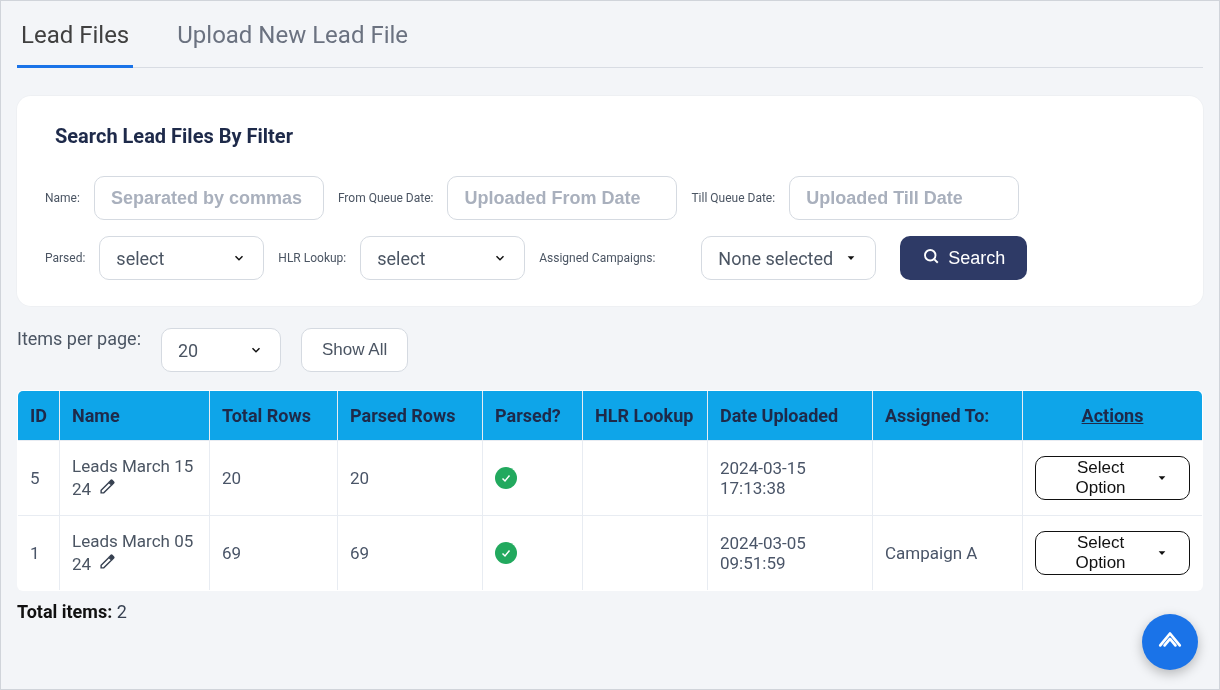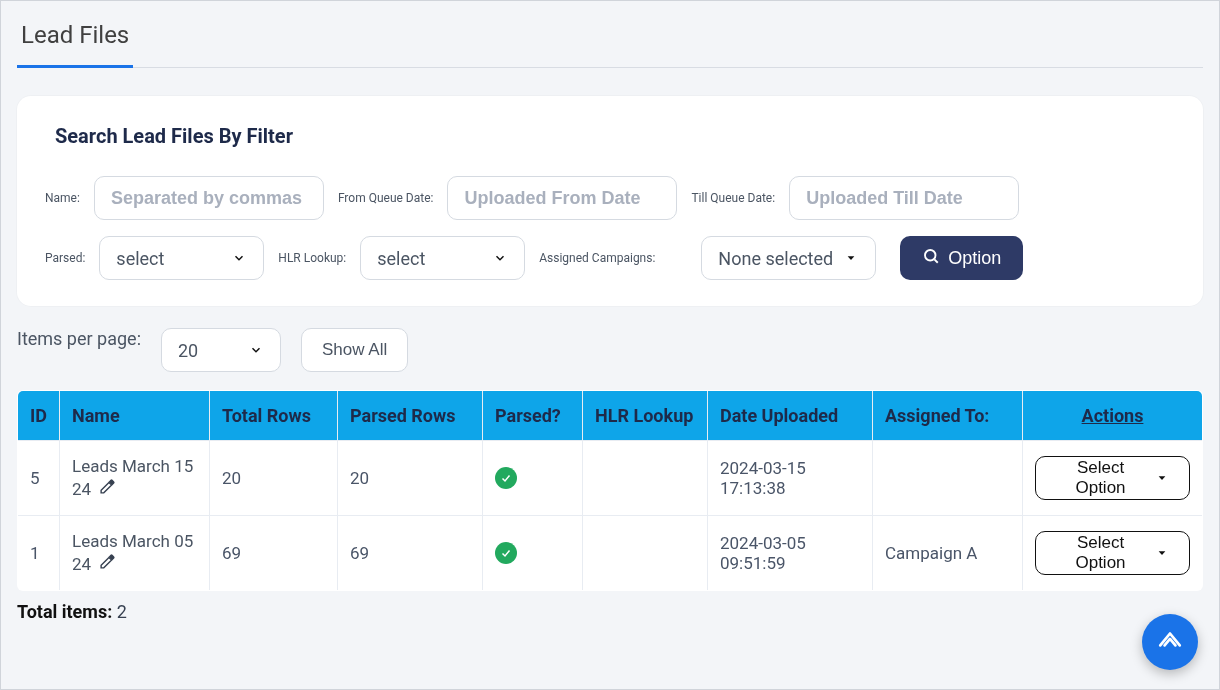--- a/index.html
+++ b/index.html
@@ -170,20 +170,21 @@
     padding:0 16px;display:flex;align-items:center;gap:10px;font-size:18px;color:#4b5563;cursor:pointer;margin-left:32px;
   }
 </style>
 </head>
 <body>
 
 <div class="page">
 
   <div class="tabs">
     <div class="tab active">Lead Files</div>
+    <div class="tab">Upload New Lead File</div>
   </div>
 
   <div class="card">
     <div class="card-title">Search Lead Files By Filter</div>
 
     <div class="filter-row">
       <span class="lbl">Name:</span>
       <input class="ctrl" style="width: 230px;" placeholder="Separated by commas">
 
       <span class="lbl">From Queue Date:</span>
@@ -224,21 +225,21 @@
         </span>
       </div>
 
       <button class="btn-search" style="margin-left:10px">
         <span>
           <svg viewBox="0 0 24 24" fill="none" stroke="#fff" stroke-width="2.5">
               <circle cx="11" cy="11" r="7"></circle>
               <line x1="21" y1="21" x2="16.5" y2="16.5"></line>
             </svg>
         </span>
-        <span>Option</span>
+        <span>Search</span>
       </button>
     </div>
   </div>
 
   <div class="pager-row">
     <span class="pager-lbl">Items per page:</span>
     <div class="ctrl sel" style="width:120px">
       <span>20</span>
       <span class="chev">
         <svg viewBox="0 0 24 24" fill="none" stroke="#111" stroke-width="2.5">

